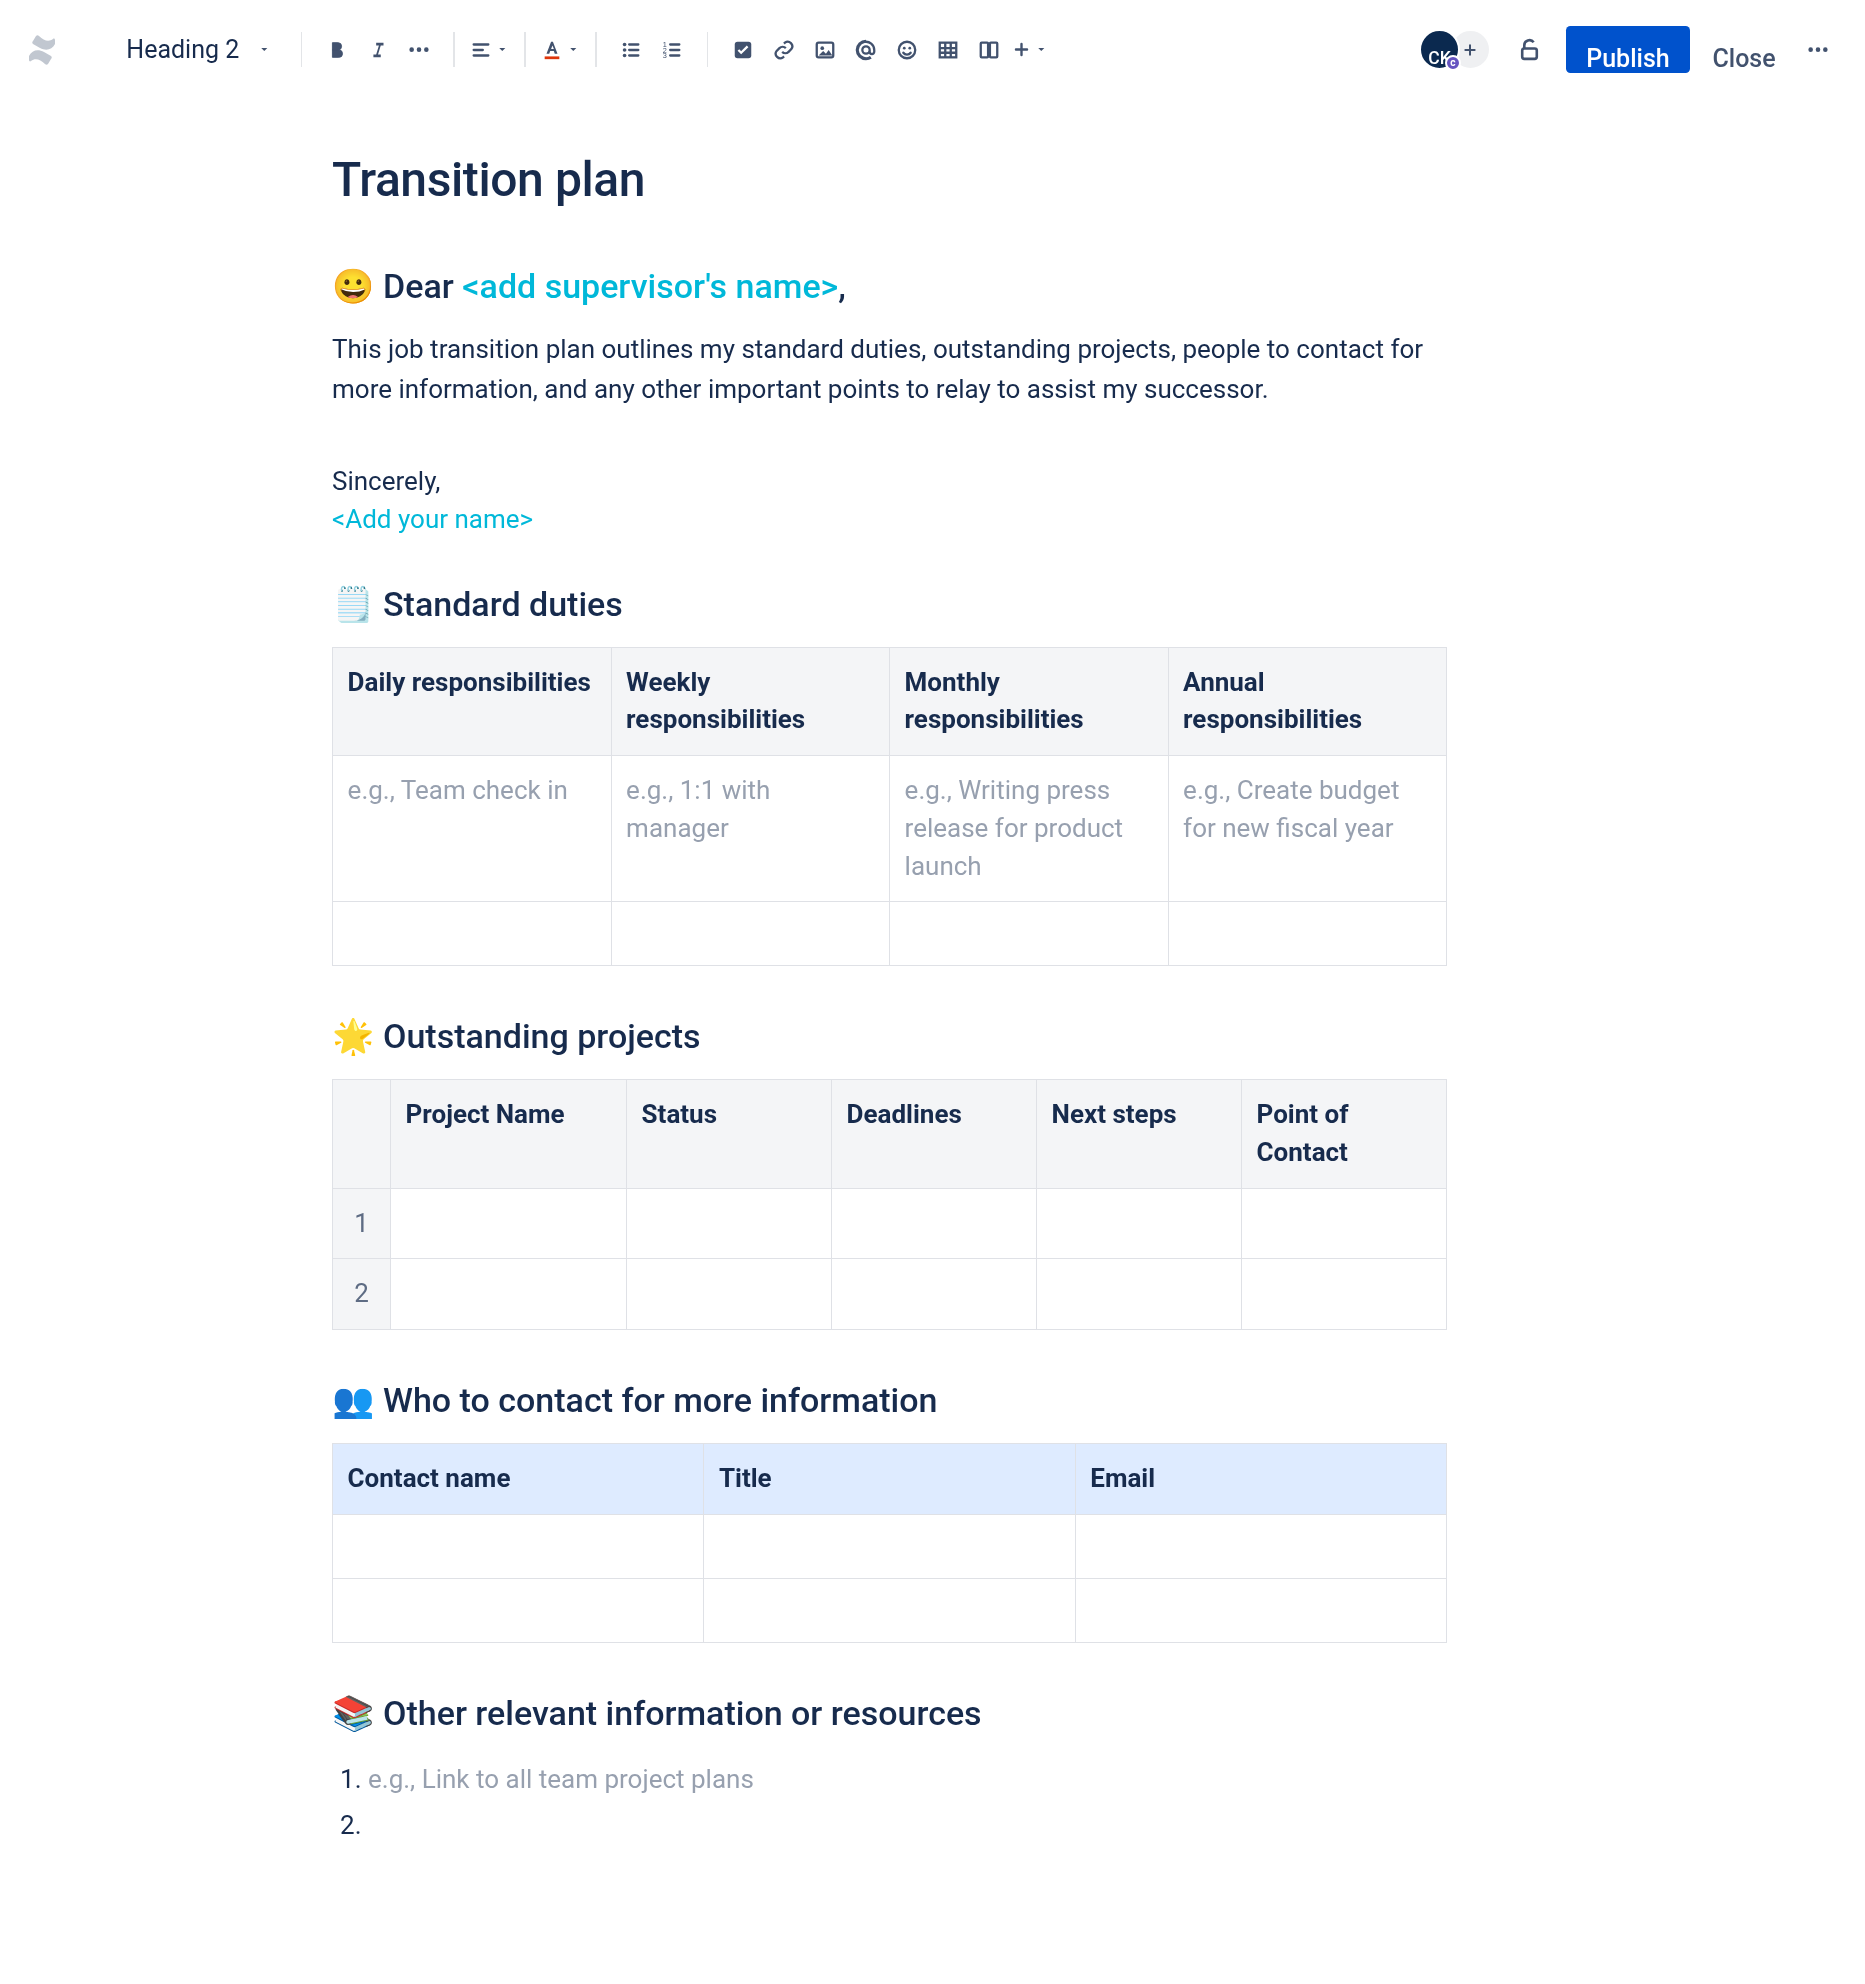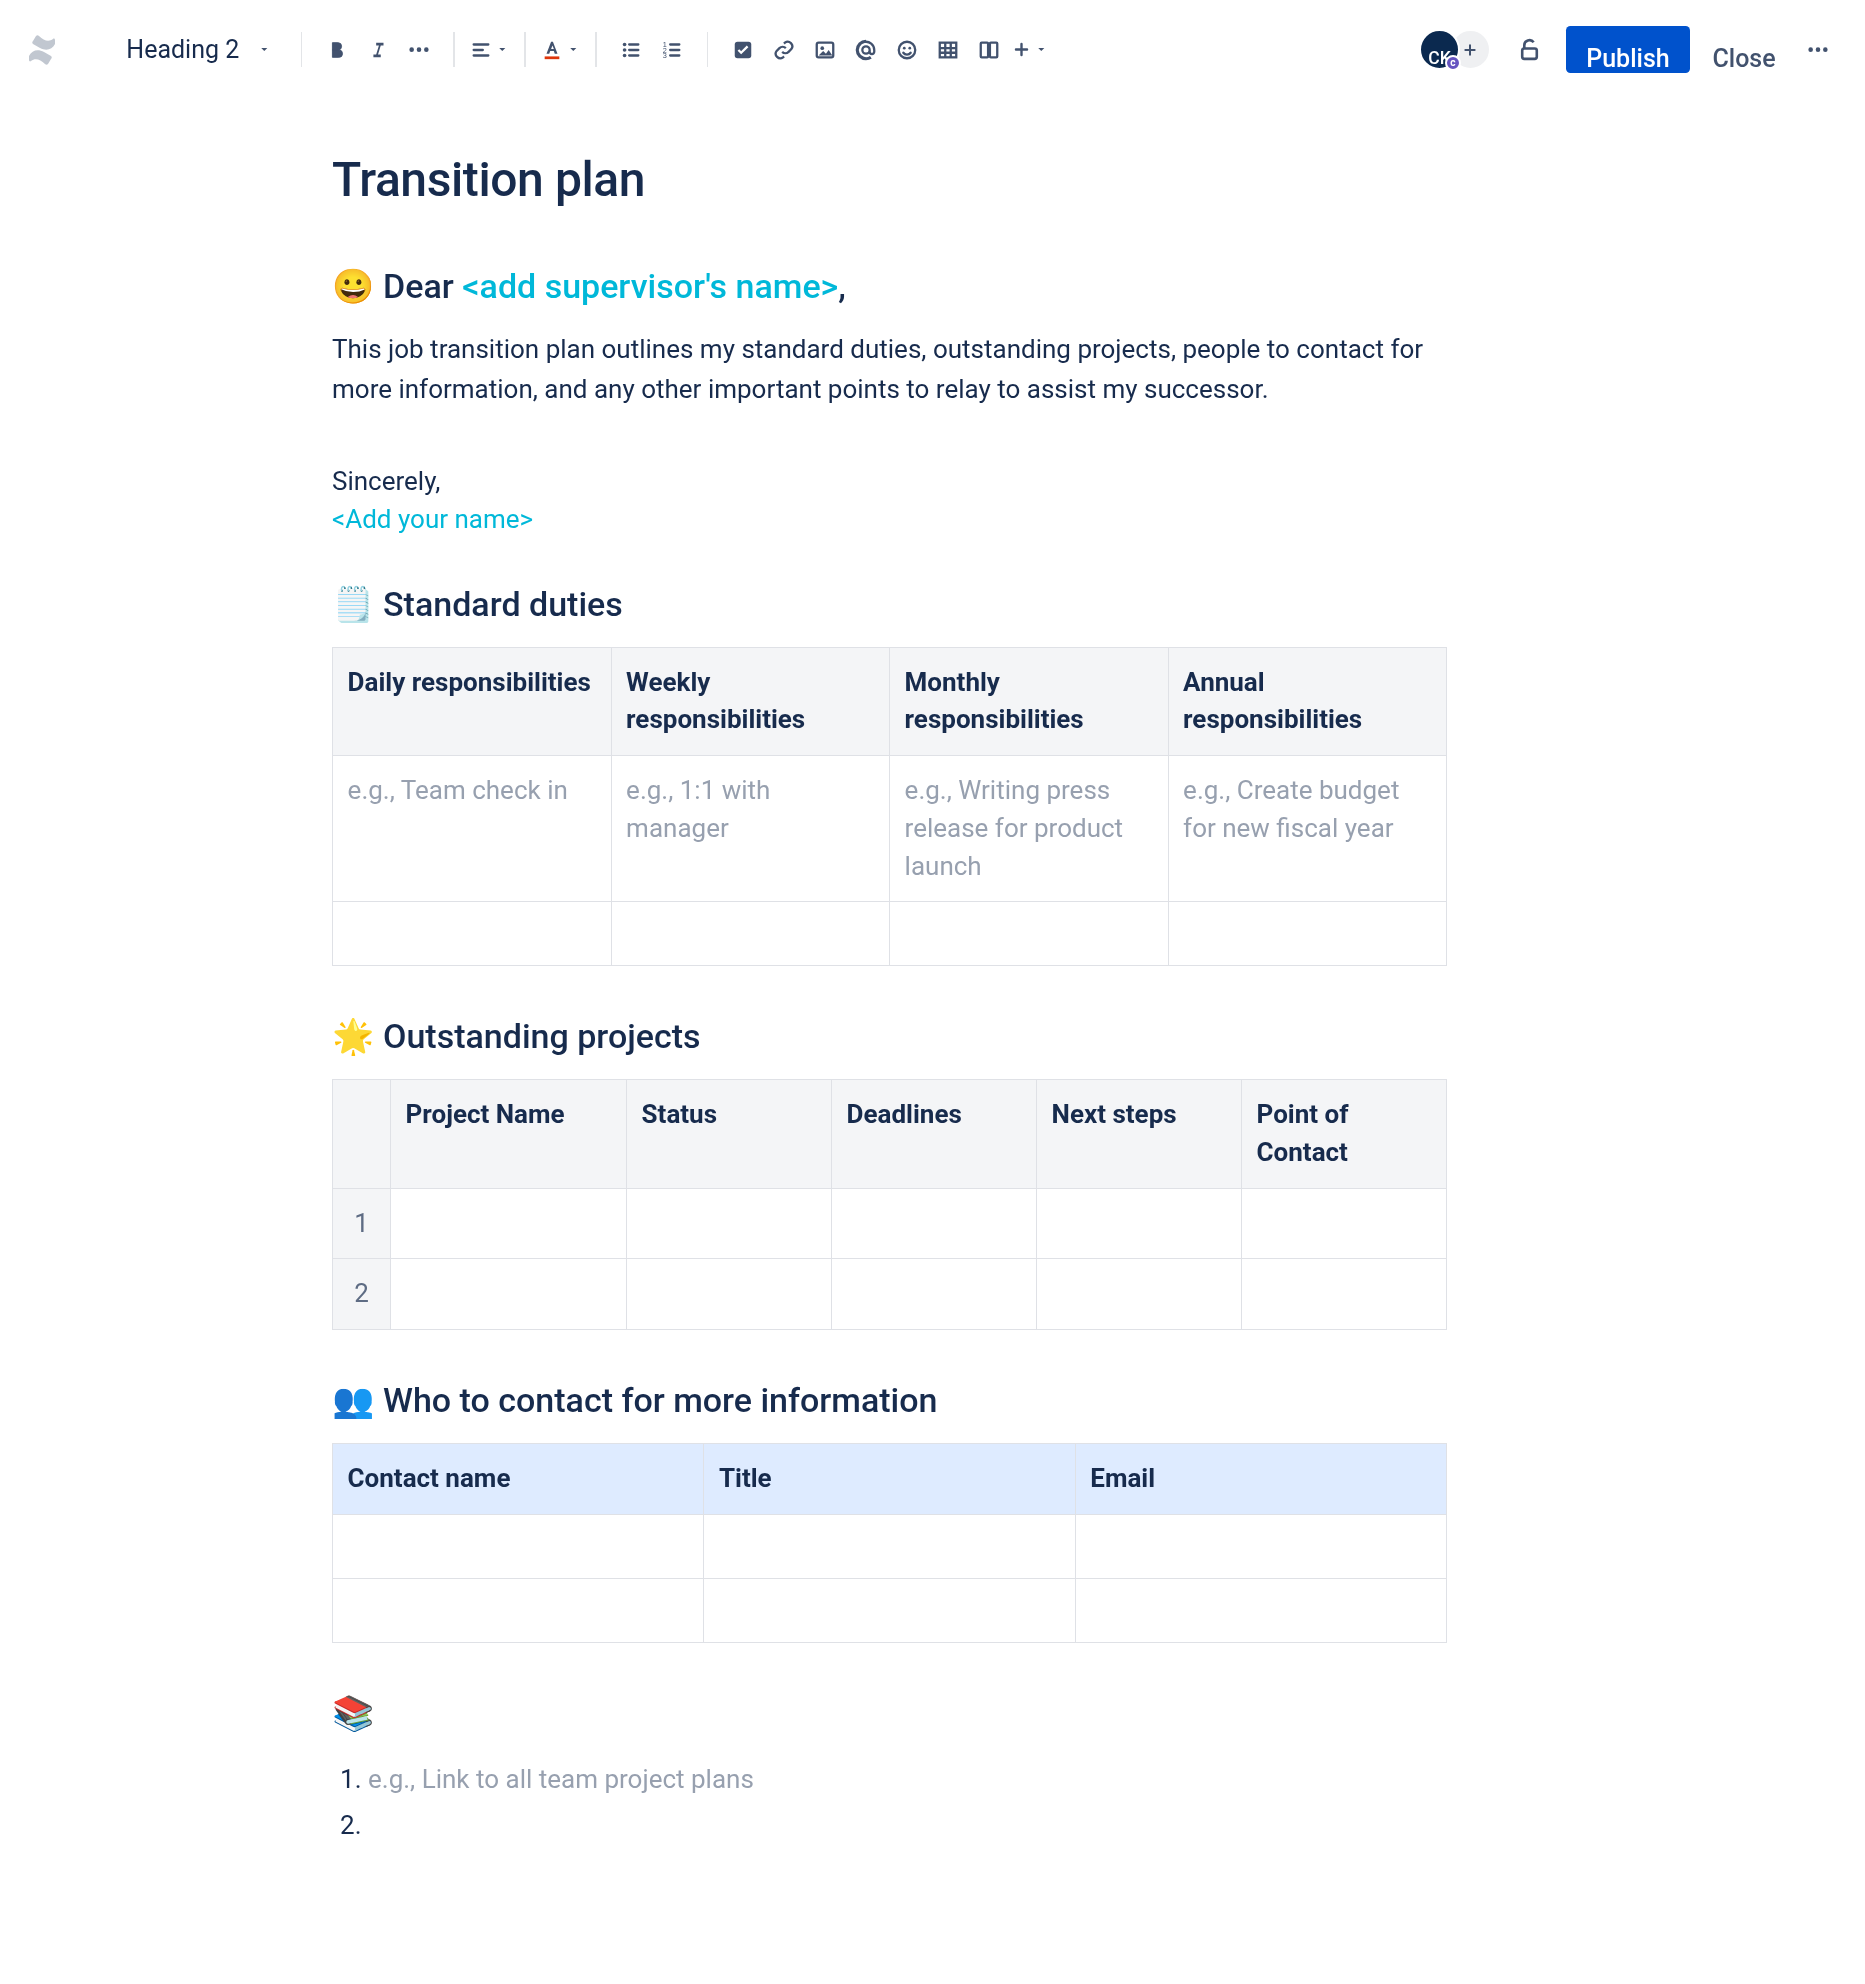--- a/index.html
+++ b/index.html
@@ -392,19 +392,20 @@
           <td></td>
           <td></td>
           <td></td>
         </tr>
     </tbody>
   </table>
 
   
   <h2>
     <span>📚</span>
+    <span>Other relevant information or resources</span>
   </h2>
   <ol class="resources">
     <li class="ph">e.g., Link to all team project plans</li>
     <li class="empty"></li>
   </ol>
 </div>
 
 
 </body></html>

